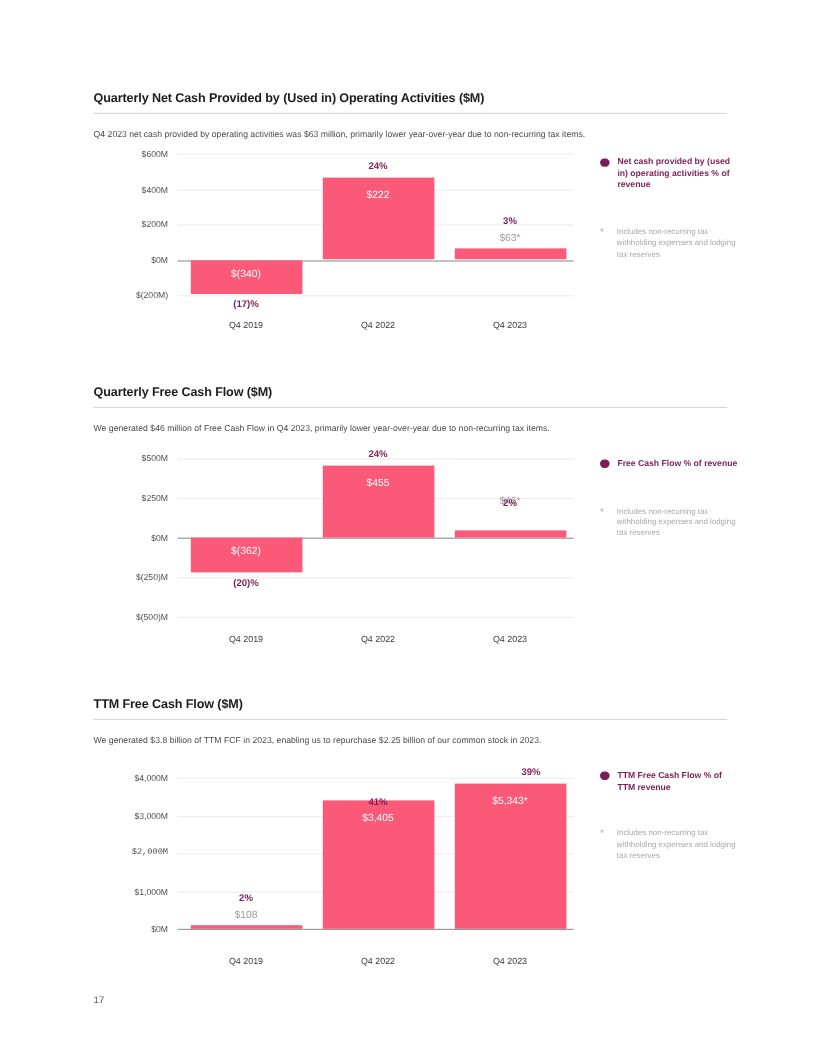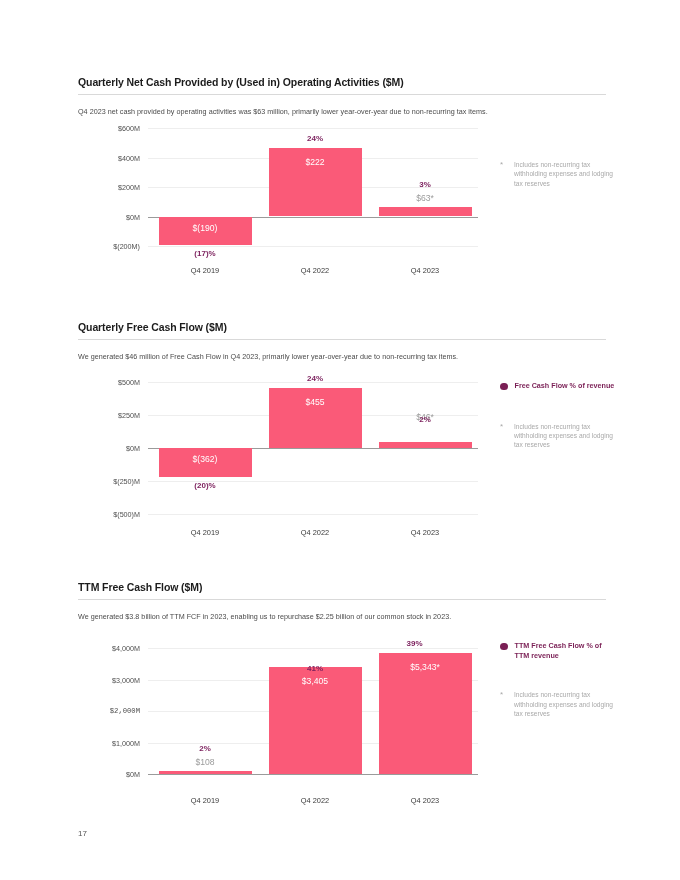--- a/index.html
+++ b/index.html
@@ -202,37 +202,41 @@
           <div class="axis-label" style="top: 88.5px;">$0M</div>
           <div class="axis-label" style="top: 118px;">$(200M)</div>
         </div>
       <div class="plot" id="plot-0">
           <div class="gridline" style="top: 0px;"></div>
           <div class="gridline" style="top: 29.5px;"></div>
           <div class="gridline" style="top: 59px;"></div>
           <div class="zeroline" style="top: 88.5px;"></div>
           <div class="gridline" style="top: 118px;"></div>
           <div class="bar" style="left: 10.5px; top: 88.5px; width: 93px; height: 28.025px;"></div>
-          <div class="bar-label-inside" style="left: 10.5px; width: 93px; top: 94.5px;">$(190)</div>
+          <div class="bar-label-inside" style="left: 10.5px; width: 93px; top: 94.5px;">$(340)</div>
           <div class="pct-label" style="left: 10.5px; width: 93px; top: 120.525px;">(17)%</div>
           <div class="bar" style="left: 120.5px; top: 20.2075px; width: 93px; height: 68.2925px;"></div>
           <div class="bar-label-inside" style="left: 120.5px; width: 93px; top: 29.2075px;">$222</div>
           <div class="pct-label" style="left: 120.5px; width: 93px; top: 6.2075px;">24%</div>
           <div class="bar" style="left: 230.5px; top: 79.2075px; width: 93px; height: 9.2925px;"></div>
           <div class="bar-label-outside" style="left: 230.5px; width: 93px; top: 65.2075px;">$63*</div>
           <div class="pct-label" style="left: 230.5px; width: 93px; top: 52.2075px;">3%</div>
         </div>
     </div>
     <div id="cats-0">
         <div class="cat-label" style="left: 80.5px; width: 93px; top: 138px;">Q4 2019</div>
         <div class="cat-label" style="left: 190.5px; width: 93px; top: 138px;">Q4 2022</div>
         <div class="cat-label" style="left: 300.5px; width: 93px; top: 138px;">Q4 2023</div>
       </div>
   </div>
   <div class="legend" style="left:500px; top:130px;">
+    <div class="legend-row">
+      <span class="legend-dot"></span>
+      <span class="legend-text">Net cash provided by (used in) operating activities % of revenue</span>
+    </div>
     <div class="footnote-row" style="margin-top:30px;">
       <span class="footnote-star">*</span>
       <span class="footnote-text">Includes non-recurring tax withholding expenses and lodging tax reserves</span>
     </div>
   </div>
 
   <div class="section" id="section-1" style="top:321px;">
     <div class="section-title">Quarterly Free Cash Flow ($M)</div>
     <div class="title-rule"></div>
     <div class="section-sub">We generated $46 million of Free Cash Flow in Q4 2023, primarily lower year-over-year due to non-recurring tax items.</div>
@@ -301,21 +305,21 @@
           <div class="gridline" style="top: 94.5px;"></div>
           <div class="zeroline" style="top: 126px;"></div>
           <div class="bar" style="left: 10.5px; top: 122.598px; width: 93px; height: 3.402px;"></div>
           <div class="bar-label-outside" style="left: 10.5px; width: 93px; top: 108.598px;">$108</div>
           <div class="pct-label" style="left: 10.5px; width: 93px; top: 95.598px;">2%</div>
           <div class="bar" style="left: 120.5px; top: 18.7425px; width: 93px; height: 107.257px;"></div>
           <div class="bar-label-inside" style="left: 120.5px; width: 93px; top: 27.7425px;">$3,405</div>
           <div class="pct-label" style="left: 120.5px; width: 93px; top: 16px;">41%</div>
           <div class="bar" style="left: 230.5px; top: 5.1345px; width: 93px; height: 120.865px;"></div>
           <div class="bar-label-inside" style="left: 230.5px; width: 93px; top: 14.1345px;">$5,343*</div>
-          <div class="pct-label" style="left: 220px; width: 93px; top: -8.8655px;">39%</div>
+          <div class="pct-label" style="left: 248px; width: 93px; top: -8.8655px;">39%</div>
         </div>
     </div>
     <div id="cats-2">
         <div class="cat-label" style="left: 80.5px; width: 93px; top: 148px;">Q4 2019</div>
         <div class="cat-label" style="left: 190.5px; width: 93px; top: 148px;">Q4 2022</div>
         <div class="cat-label" style="left: 300.5px; width: 93px; top: 148px;">Q4 2023</div>
       </div>
   </div>
   <div class="legend" style="left:500px; top:641px;">
     <div class="legend-row">

